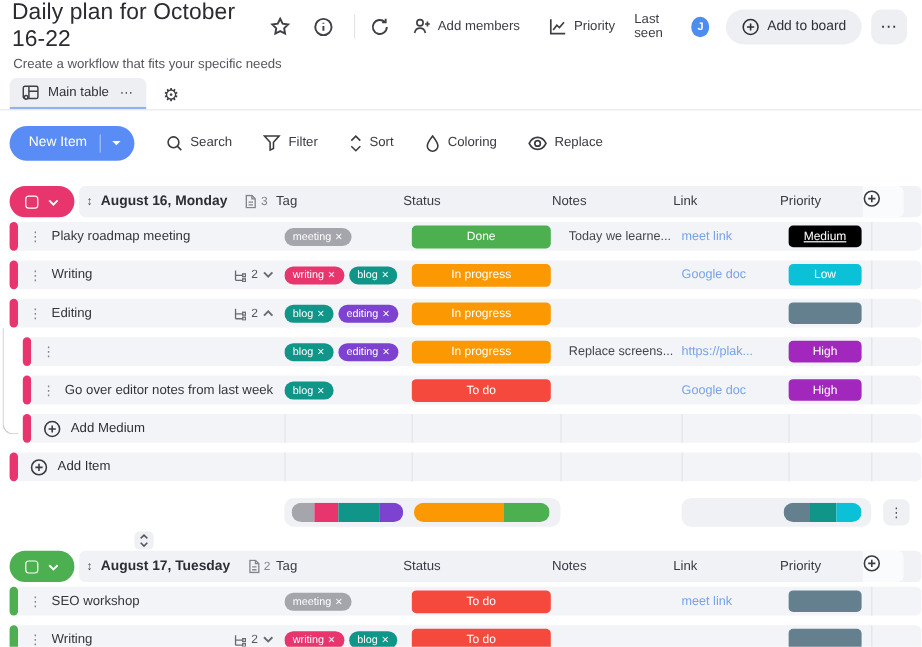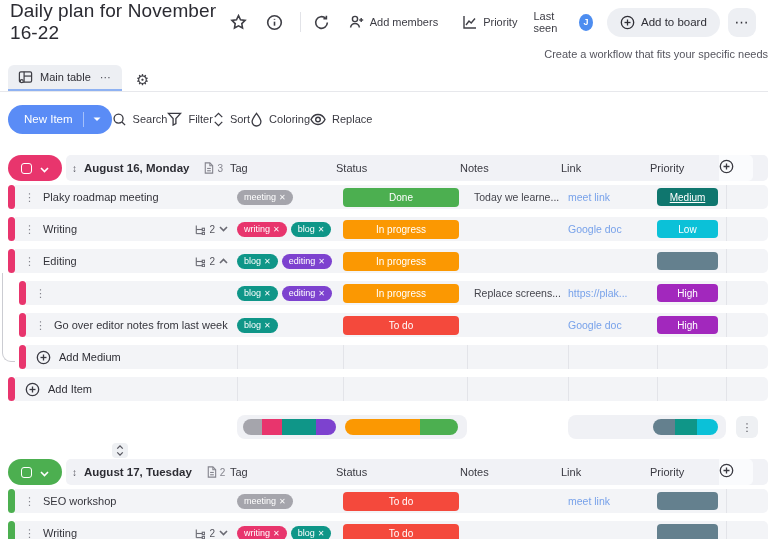--- a/index.html
+++ b/index.html
@@ -14,32 +14,32 @@
   .tb-group { display:flex; align-items:center; gap:5px; margin-left:14px; font-size:11px; color:#3c3c44; cursor:pointer; white-space:nowrap; }
   .vdiv { width:1px; height:20px; background:#e2e3e8; margin:0 8px 0 12px; }
   .last-seen { font-size:11px; color:#3c3c44; margin-left:16px; }
   .avatar { width:17px; height:17px; border-radius:50%; background:#4d8df0; color:#fff;
     font-size:9px; font-weight:bold; display:flex; align-items:center; justify-content:center; margin-left:6px; }
   .pill-btn { display:flex; align-items:center; gap:6px; background:#edeff3; border-radius:15px;
     height:29px; padding:0 13px; font-size:11.5px; color:#2f2f36; margin-left:14px; cursor:pointer; white-space:nowrap; }
   .more-btn { background:#edeff3; border-radius:9px; height:29px; width:34px; margin-left:8px;
     display:flex; align-items:center; justify-content:center; font-size:14px; letter-spacing:1px; color:#2f2f36; cursor:pointer; }
 
-  .subtitle { font-size:11px; color:#55555e; padding:4px 0 0 11px; height:18px;text-align:right; }
+  .subtitle { font-size:11px; color:#55555e; padding:4px 0 0 11px; height:18px; }
 
   
   .tabs { display:flex; align-items:flex-end; border-bottom:1px solid #e7e8ec; padding-left:8px; margin-top:2px; height:28px; }
   .tab { display:flex; align-items:center; gap:7px; background:#edeff3; border-radius:6px 6px 0 0;
     height:26px; padding:0 10px; font-size:11px; color:#2f2f36; border-bottom:2px solid #8fb2f2; cursor:pointer; }
   .tab svg { stroke:#3f3f46; fill:none; stroke-width:1.3; }
   .tab-dots { color:#55555e; letter-spacing:1px; font-size:11px; padding-left:2px; }
   .gear { margin-left:14px; margin-bottom:4px; font-size:15px; color:#3f3f46; cursor:pointer; line-height:1; }
 
   
-  .toolbar { display:flex; align-items:center; margin:12px 0 0 8px; height:30px; }
+  .toolbar { display:flex; align-items:center; margin:12px 0 0 8px; height:30px; gap:26px; }
   .new-item { display:flex; align-items:center; background:#5a8cf6; border-radius:15px; height:29px; color:#fff;
     font-size:11.5px; cursor:pointer; overflow:hidden; }
   .new-item .lbl { padding:0 10px 0 16px; }
   .new-item .caret { border-left:1px solid rgba(255,255,255,.45); padding:0 11px 0 9px; height:15px; display:flex; align-items:center; }
   .tool { display:flex; align-items:center; gap:6px; font-size:11px; color:#3a3a42; cursor:pointer; }
   .tool svg { stroke:#3a3a42; fill:none; stroke-width:1.4; }
 
   
   .board { margin-top:21px; }
   .group { position:relative; }
@@ -91,21 +91,21 @@
     display:flex; align-items:center; justify-content:center; color:#55555e; font-size:11px; cursor:pointer; }
 
   .midctl { width:16px; height:15px; background:#eef0f3; border-radius:4px; margin:4px 0 1px 112px;
     display:flex; align-items:center; justify-content:center; cursor:pointer; }
   .midctl svg { stroke:#55555e; fill:none; stroke-width:1.4; }
 </style>
 </head>
 <body>
 
 <div class="topbar">
-  <div class="board-title">Daily plan for November 16-22</div>
+  <div class="board-title">Daily plan for October 16-22</div>
 
   <div class="tb-ic">
     <svg width="17" height="17" viewBox="0 0 16 16">
         <path d="M8 1.5l1.9 3.9 4.3.6-3.1 3 .7 4.2L8 11.2l-3.8 2 .7-4.2-3.1-3 4.3-.6z"></path>
       </svg>
   </div>
   <div class="tb-ic" style="margin-left:10px">
     <svg width="17" height="17" viewBox="0 0 16 16">
         <circle cx="8" cy="8" r="6.4"></circle>
         <line x1="8" y1="7.2" x2="8" y2="11"></line>
@@ -275,21 +275,21 @@
           <div class="cell first" style="width: 124px;">
             <div class="statuspill" style="background: rgb(76, 175, 80);">Done</div>
           </div>
           <div class="cell first" style="width: 101px;">
             <span class="notetxt">Today we learne...</span>
           </div>
           <div class="cell first" style="width: 89px;">
             <span class="linktxt">meet link</span>
           </div>
           <div class="cell first" style="width: 69px;">
-            <div class="priopill" style="background: #0f766e; text-decoration: underline;">Medium</div>
+            <div class="priopill" style="background: #000000; text-decoration: underline;">Medium</div>
           </div>
           <div class="cell" style="width: 34px;"></div>
         </div>
       </div>
       <div class="grow">
         <div class="colorbar" style="background: rgb(232, 53, 109);"></div>
         <div class="body">
           <div class="cell first" style="width: 222px;">
             <span class="kebab">⋮</span>
             <span class="iname">Writing</span>

